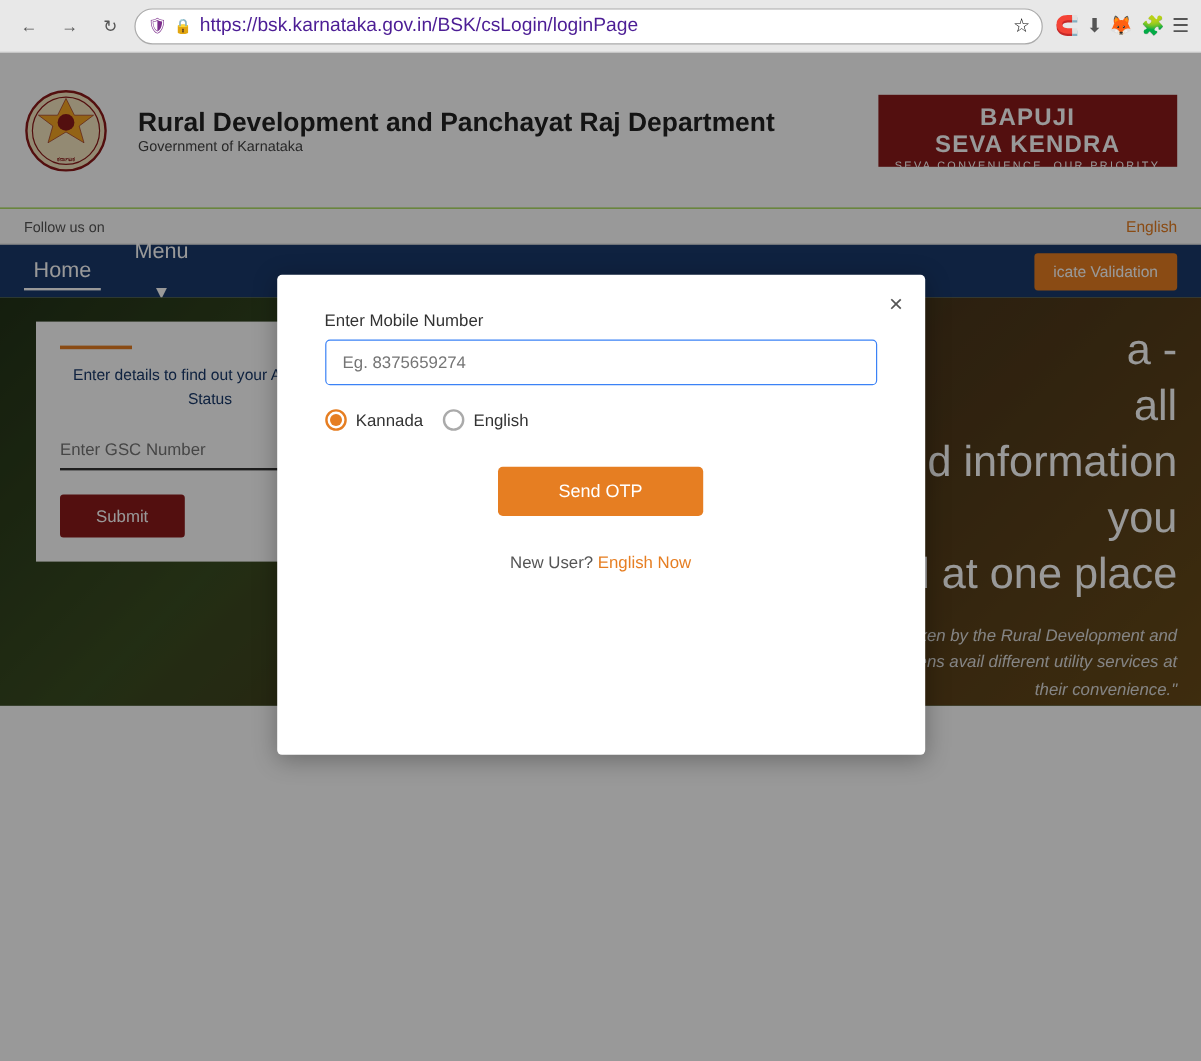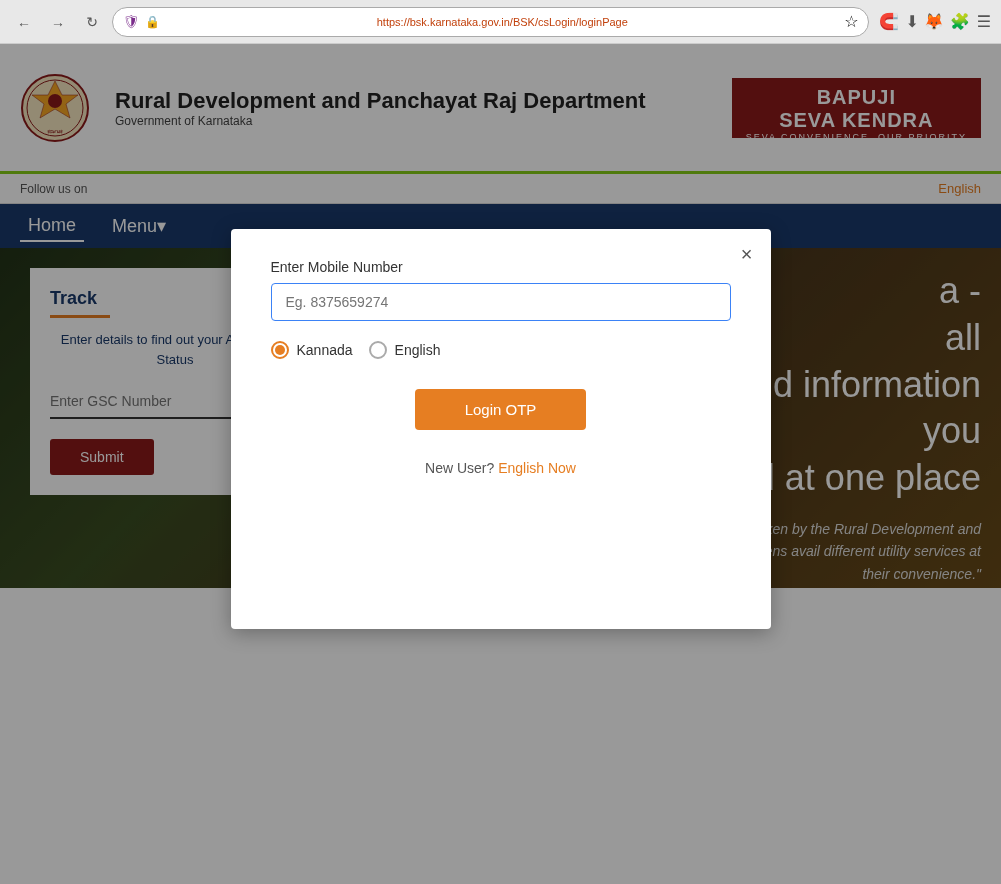--- a/index.html
+++ b/index.html
@@ -26,37 +26,37 @@
       height: 30px;
       background: white;
       border: 1px solid #aaa;
       border-radius: 15px;
       display: flex;
       align-items: center;
       padding: 0 10px;
       gap: 6px;
     }
     .address-bar input {
-      border: none; outline: none; flex: 1; font-size: 11px; background: transparent; color: #c2410c; text-align: center;
+      border: none; outline: none; flex: 1; font-size: 16px; background: transparent; color: #4c1d95;
     }
     .lock-icon { color: #555; font-size: 12px; }
     .shield-icon { color: #7B2D8B; font-size: 13px; }
     .browser-actions { display: flex; gap: 6px; margin-left: 4px; }
     .browser-action-btn { background: none; border: none; font-size: 16px; cursor: pointer; color: #555; }
 
     
     .page { background: white; height: 840px; position: relative; overflow: hidden; }
 
     
     .site-header {
       background: white;
       display: flex;
       align-items: center;
       padding: 10px 20px;
-      border-bottom: 3px solid #84cc16;
+      border-bottom: 1px solid #84cc16;
       height: 130px;
     }
     .logo-area { display: flex; align-items: center; gap: 15px; }
     .logo-emblem {
       width: 70px; height: 70px;
       position: relative;
     }
     .logo-emblem svg { width: 70px; height: 70px; }
     .site-title { margin-left: 10px; }
     .site-title h1 { font-size: 22px; font-weight: bold; color: #222; }
@@ -96,21 +96,21 @@
     .nav-bar {
       background: #1a3a6b;
       height: 44px;
       display: flex;
       align-items: center;
       padding: 0 20px;
       gap: 20px;
     }
     .nav-item { color: white; font-size: 18px; cursor: pointer; padding: 4px 8px; }
     .nav-item.active { border-bottom: 2px solid white; }
-    .nav-menu { display: flex; align-items: center; gap: 0; }
+    .nav-menu { display: flex; align-items: center; gap: 12px; flex-direction: column; }
     .cert-btn {
       margin-left: auto;
       background: #e67e22;
       color: white;
       border: none;
       padding: 8px 16px;
       font-size: 13px;
       cursor: pointer;
       border-radius: 3px;
     }
@@ -324,28 +324,30 @@
       <span class="lang-link">English</span>
     </div>
   </div>
 
   <div class="nav-bar">
     <span class="nav-item active">Home</span>
     <span class="nav-item nav-menu">
       <span>Menu</span>
       <span>▾</span>
     </span>
+    <button class="cert-btn">
+      <span>icate Validation</span>
+    </button>
   </div>
 
   <div class="hero">
     <div class="hero-bg"></div>
     <div class="hero-overlay"></div>
 
     <div class="track-box">
-      <div class="track-title">Track</div>
       <div class="track-divider"></div>
       <div class="track-subtitle">Enter details to find out your Application Status</div>
       <input class="track-input" type="text" placeholder="Enter GSC Number" style="">
       <button class="track-submit">Submit</button>
     </div>
 
     <div class="hero-text">
       <div class="hero-heading">
         a -<br>all<br>services and information<br>you<br>need at one place
       </div>
@@ -366,21 +368,21 @@
         <label class="radio-option">
           <div class="radio-circle selected"></div>
           <span class="radio-label">Kannada</span>
         </label>
         <label class="radio-option">
           <div class="radio-circle unselected"></div>
           <span class="radio-label">English</span>
         </label>
       </div>
 
-      <button class="send-otp-btn">Login OTP</button>
+      <button class="send-otp-btn">Send OTP</button>
 
       <div class="new-user-text">
         <span>New User?</span>
         <a class="register-link">English Now</a>
       </div>
 
     </div>
   </div>
 
 </div>

